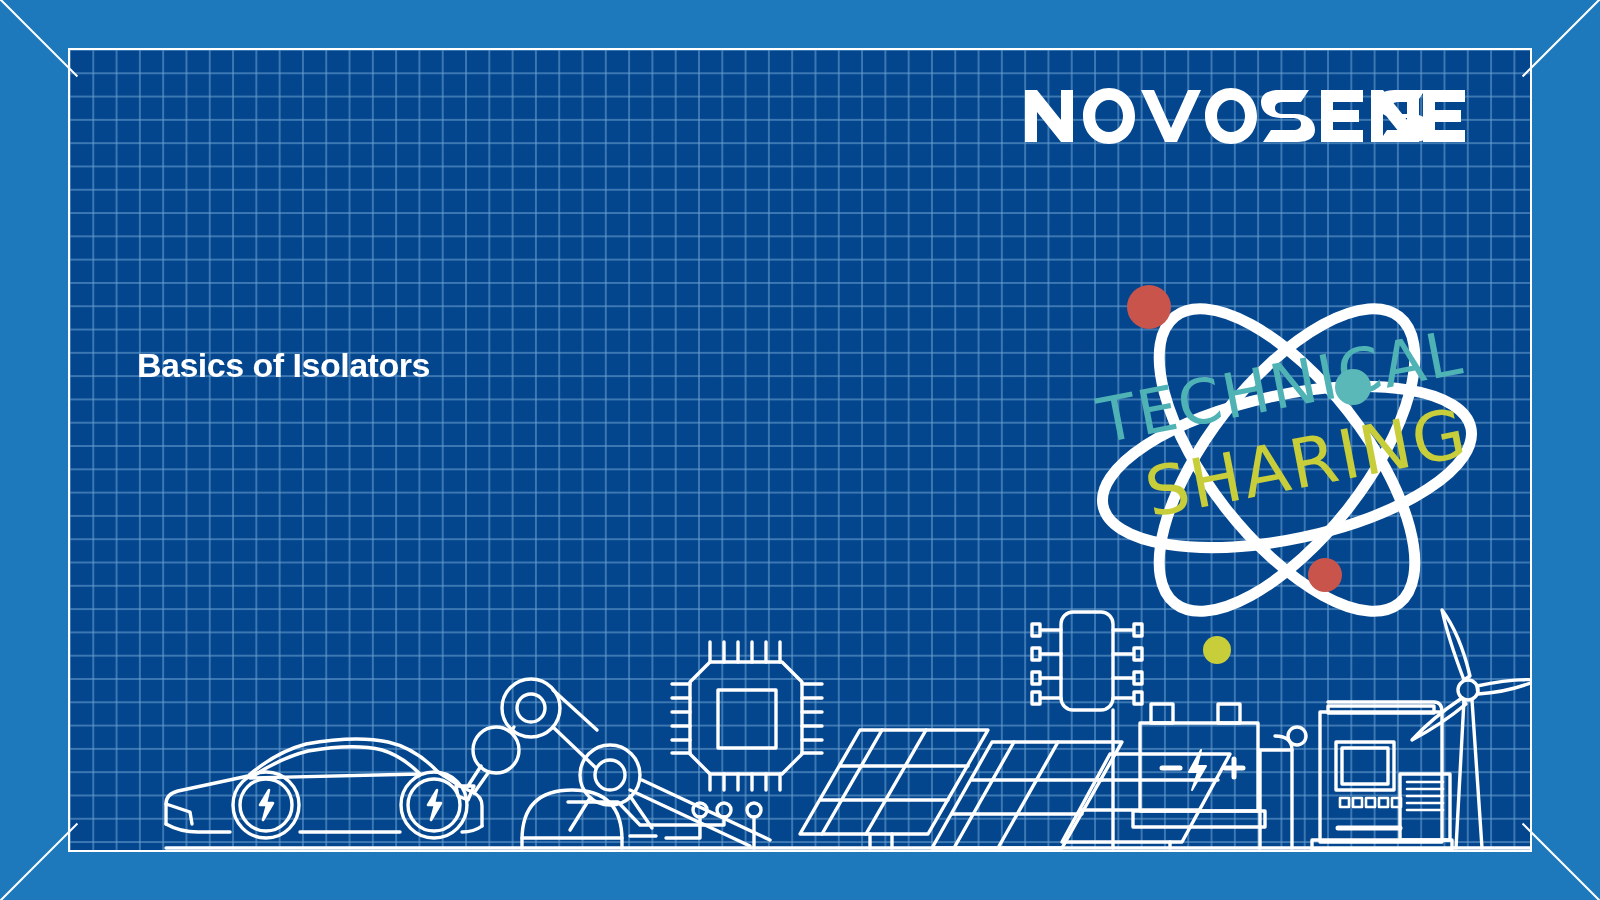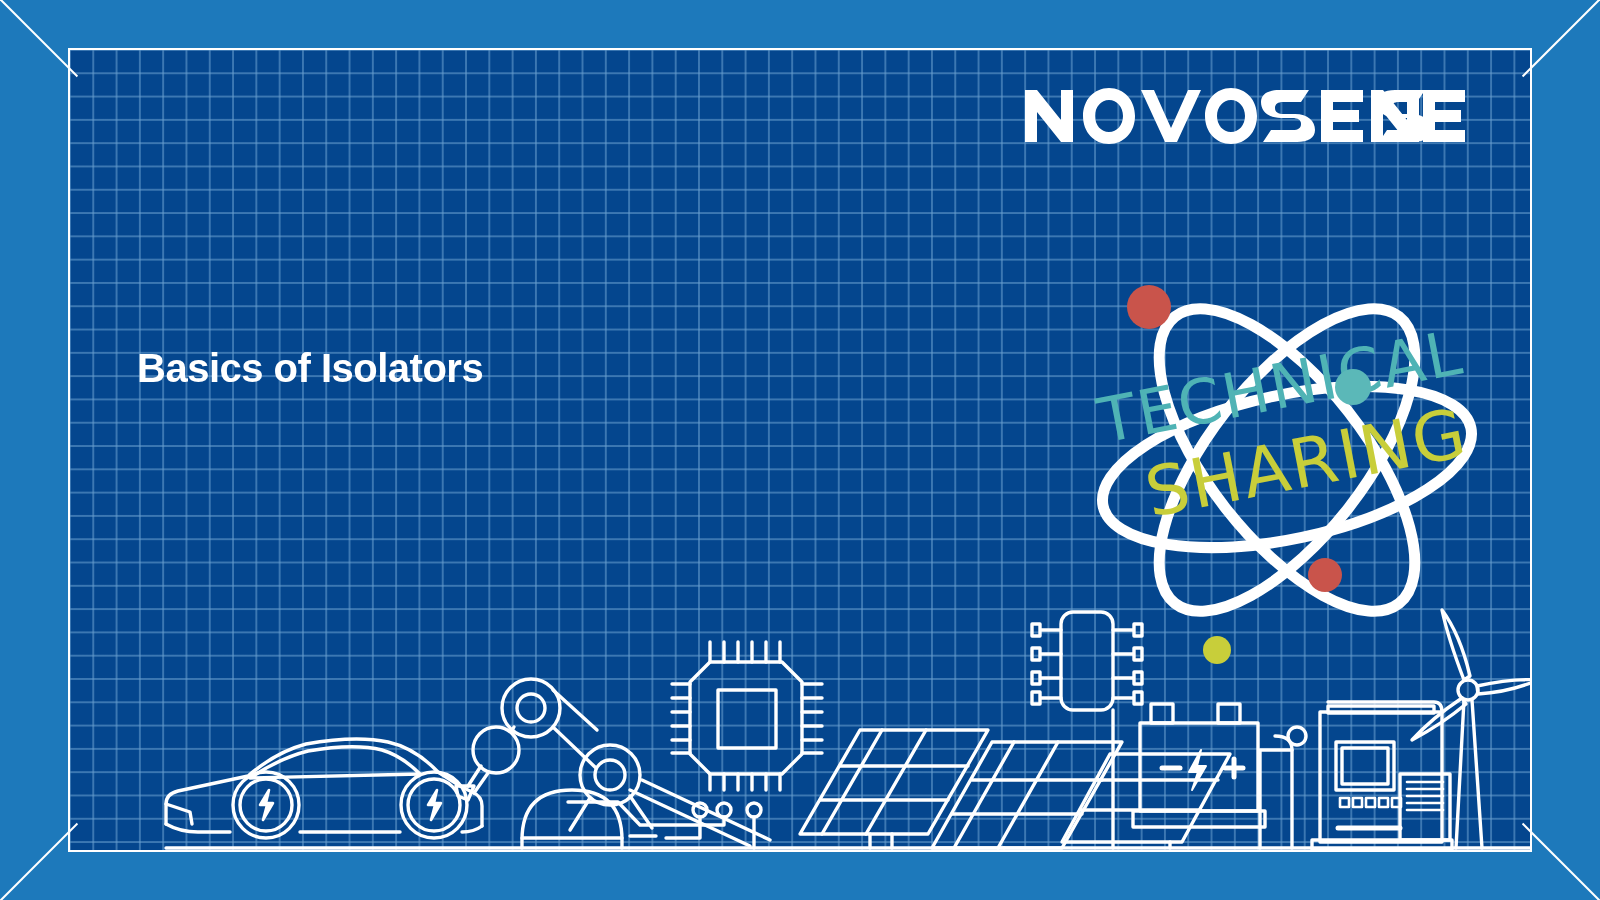--- a/index.html
+++ b/index.html
@@ -51,21 +51,21 @@
     position: absolute;
     left: 1025px; top: 88px;
     z-index: 10;
   }
   #logo svg { display: block; }
 
   
   #title {
     position: absolute;
     left: 137px; top: 346px;
-    font-size: 40px;
+    font-size: 34px;
     font-weight: bold;
     color: #ffffff;
     letter-spacing: -0.5px;
     white-space: nowrap;
     z-index: 10;
   }
 
   
   #atom {
     position: absolute;

